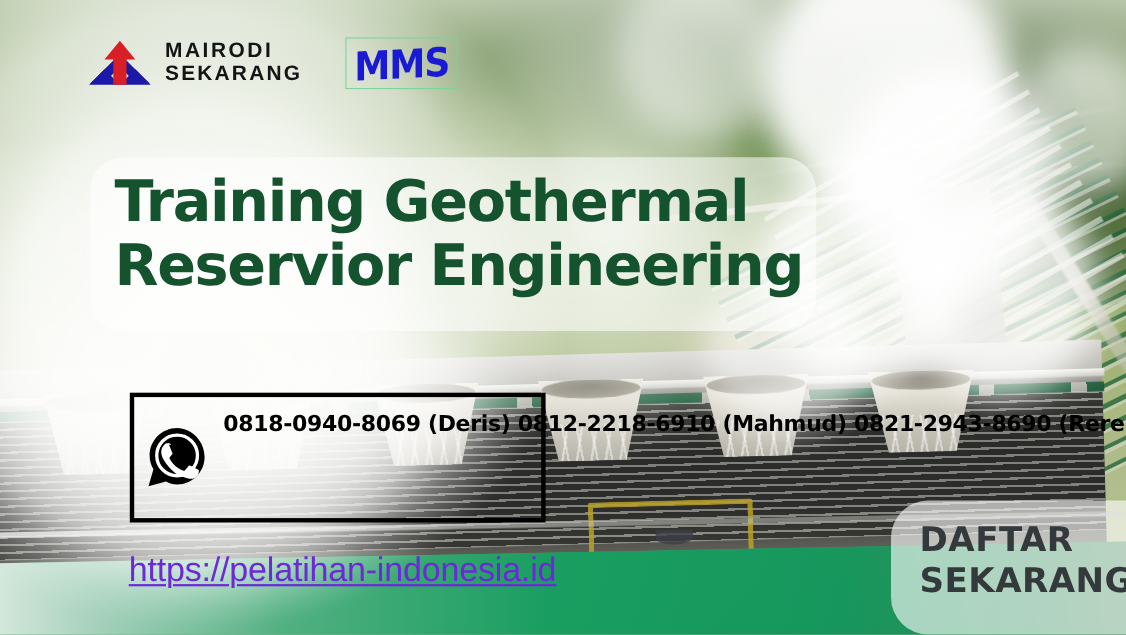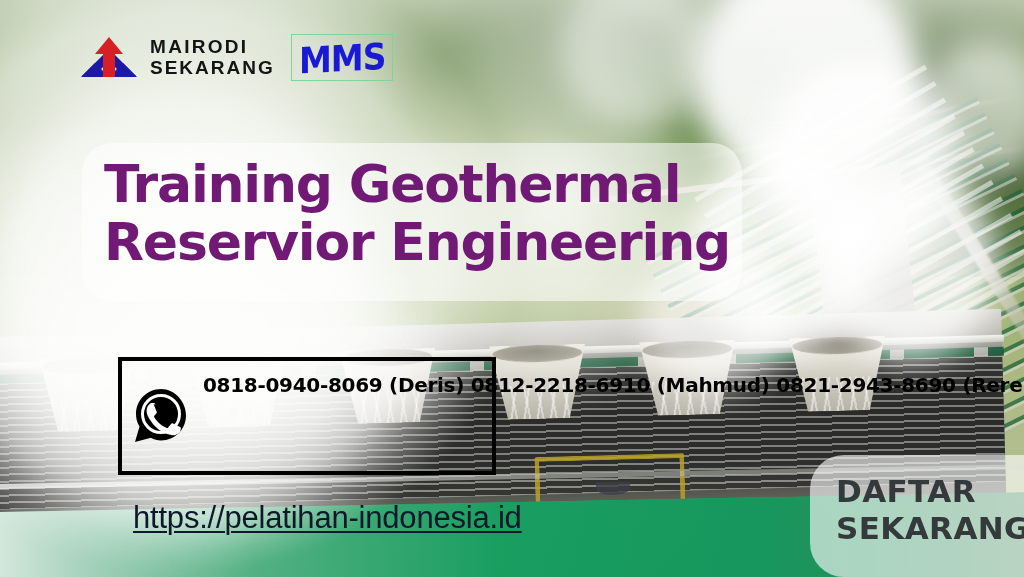--- a/index.html
+++ b/index.html
@@ -239,21 +239,21 @@
   .vignette-top {
     position:absolute; left:0; top:0; width:100%; height:22%;
     background:linear-gradient(180deg, rgba(255,255,255,.55), rgba(255,255,255,0));
   }
 
   
 
   
   .logo-row {
     position:absolute; left:80px; top:34px;
-    display:flex; align-items:center; gap:16px;
+    display:flex; align-items:center; gap:39px;
   }
   .mairodi { display:flex; align-items:center; gap:12px; }
   .mairodi-mark { width:58px; height:45px; display:block; }
   .mairodi-text {
     font-weight:bold; color:#141414; line-height:1.08;
     letter-spacing:2.3px; font-size:19px;
   }
   .mairodi-text div:last-child { letter-spacing:2.0px; }
   .mms-box {
     border:1.5px solid #7fd39b;
@@ -276,21 +276,21 @@
     border-radius:30px;
   }
   .title-text {
     position:absolute; left:104px; top:155px;
     width:700px;
     font-family:"DejaVu Sans", sans-serif;
     font-weight:bold;
     font-size:52px;
     line-height:1.12;
     letter-spacing:-1.2px;
-    color:#701a75;
+    color:#14532d;
     white-space:pre-line;
   }
 
   
   .contact-box {
     position:absolute; left:118px; top:357px;
     width:378px; height:118px;
     border:4px solid #000000;
     background:transparent;
   }
@@ -303,26 +303,25 @@
     line-height:1.5;
     color:#000000;
     letter-spacing:-.3px;
     white-space:nowrap;
   }
 
   
   .url {
     position:absolute; left:117px; top:500px;
     font-size:31px;
-    color:#0f172a;
+    color:#6d28d9;
     text-decoration:underline;
     text-decoration-thickness:2px;
     text-underline-offset:3px;
     letter-spacing:-.2px;
-    margin-left:16px;
   }
 
   
   .cta-panel {
     position:absolute; left:810px; top:455px;
     width:230px; height:122px;
     background:rgba(255,255,255,.62);
     border-top-left-radius:34px;
     border-bottom-left-radius:34px;
   }

